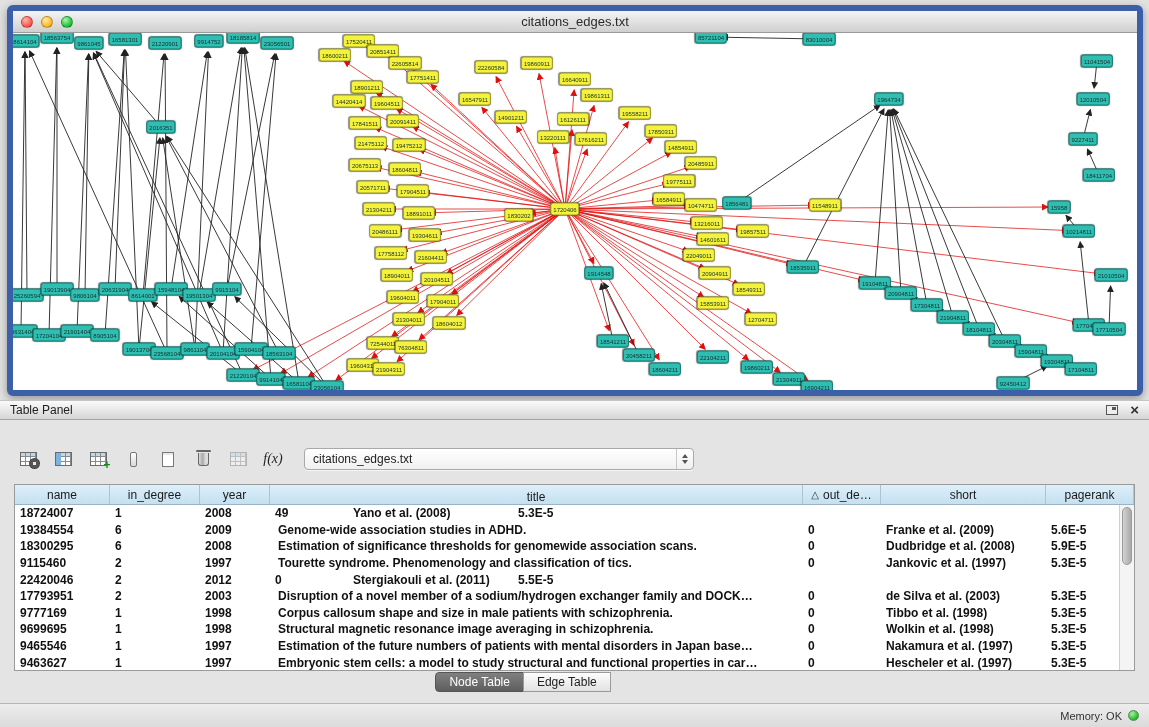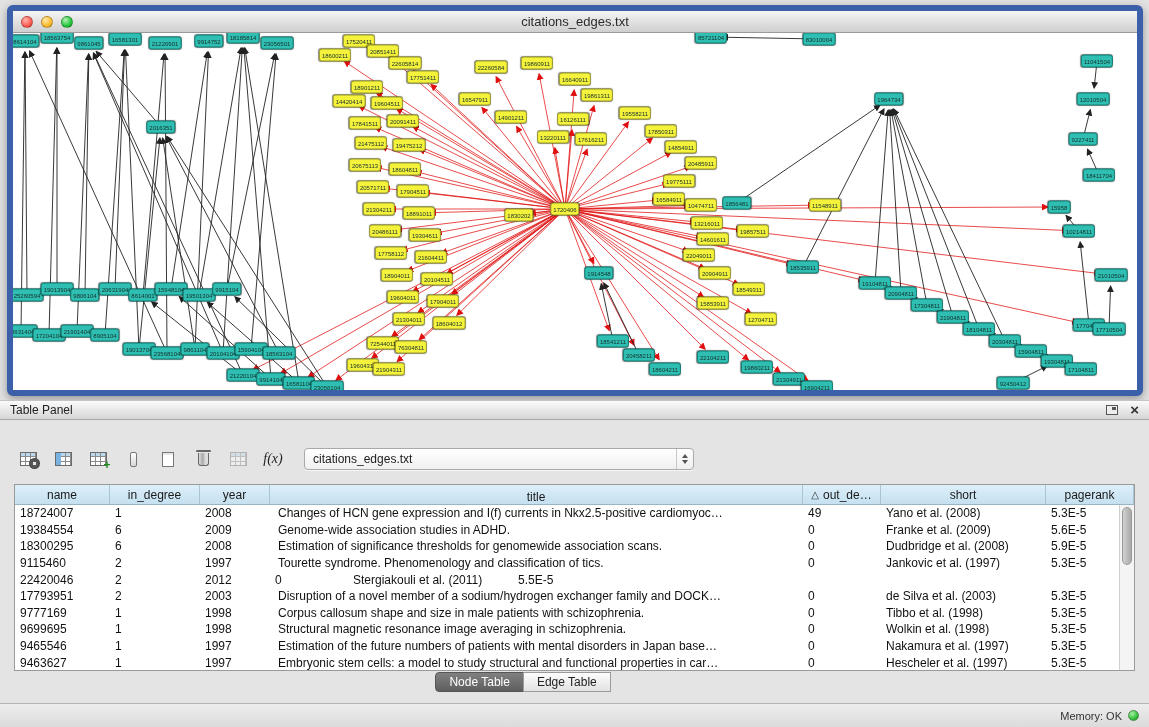--- a/index.html
+++ b/index.html
@@ -95,21 +95,21 @@
   .thead {
     display:flex; height:20px;
     background:linear-gradient(var(--hdr-top,#ddeffa), var(--hdr-bot,#c5e0f0));
     border-bottom:1px solid #9ab4c6;
   }
   .hcell {
     display:flex; align-items:center; justify-content:center;
     font-size:12px; color:#1a1a1a; border-right:1px solid #aac4d4; overflow:hidden; white-space:nowrap;
   }
   .hcell .sortg { font-size:10px; margin-right:4px; color:#333; }
-  .tbody { position:relative; }
+  .tbody { position:relative;font-weight:bold; }
   .trow { display:flex; height:16.6px; align-items:center; }
   .tcell { font-size:12px; color:#111; padding-left:5px; white-space:nowrap; overflow:hidden; }
   .tcell.c-title { padding-left:8px; }
   .vscroll { position:absolute; right:0; top:20px; bottom:0; width:15px; background:#f4f4f4; border-left:1px solid #cfcfcf; }
   .vthumb { position:absolute; left:2px; top:2px; width:10px; height:58px; border-radius:5px;
     background:linear-gradient(to right,#d2d2d2,#a9a9a9); border:1px solid #9a9a9a; }
 
   .tabs { position:absolute; left:0; right:0; top:251px; height:20px; display:flex; justify-content:center; }
   .tab {
     height:20px; padding:0 13px; display:flex; align-items:center;
@@ -479,21 +479,20 @@
           </div>
           <div class="hcell" style="flex: 0 0 88px;">
             <span>pagerank</span>
           </div>
         </div>
       <div class="tbody" id="tbody">
           <div class="trow">
             <div class="tcell c-name" style="flex: 0 0 95px;">18724007</div>
             <div class="tcell c-in_degree" style="flex: 0 0 90px;">1</div>
             <div class="tcell c-year" style="flex: 0 0 70px;">2008</div>
-            <div class="tcell c-title" style="flex: 1 1 497px;">Changes of HCN gene expression and I(f) currents in Nkx2.5-positive cardiomyoc…</div>
             <div class="tcell c-out_degree" style="flex: 0 0 78px;">49</div>
             <div class="tcell c-short" style="flex: 0 0 165px;">Yano et al. (2008)</div>
             <div class="tcell c-pagerank" style="flex: 0 0 88px;">5.3E-5</div>
           </div>
           <div class="trow">
             <div class="tcell c-name" style="flex: 0 0 95px;">19384554</div>
             <div class="tcell c-in_degree" style="flex: 0 0 90px;">6</div>
             <div class="tcell c-year" style="flex: 0 0 70px;">2009</div>
             <div class="tcell c-title" style="flex: 1 1 497px;">Genome-wide association studies in ADHD.</div>
             <div class="tcell c-out_degree" style="flex: 0 0 78px;">0</div>

